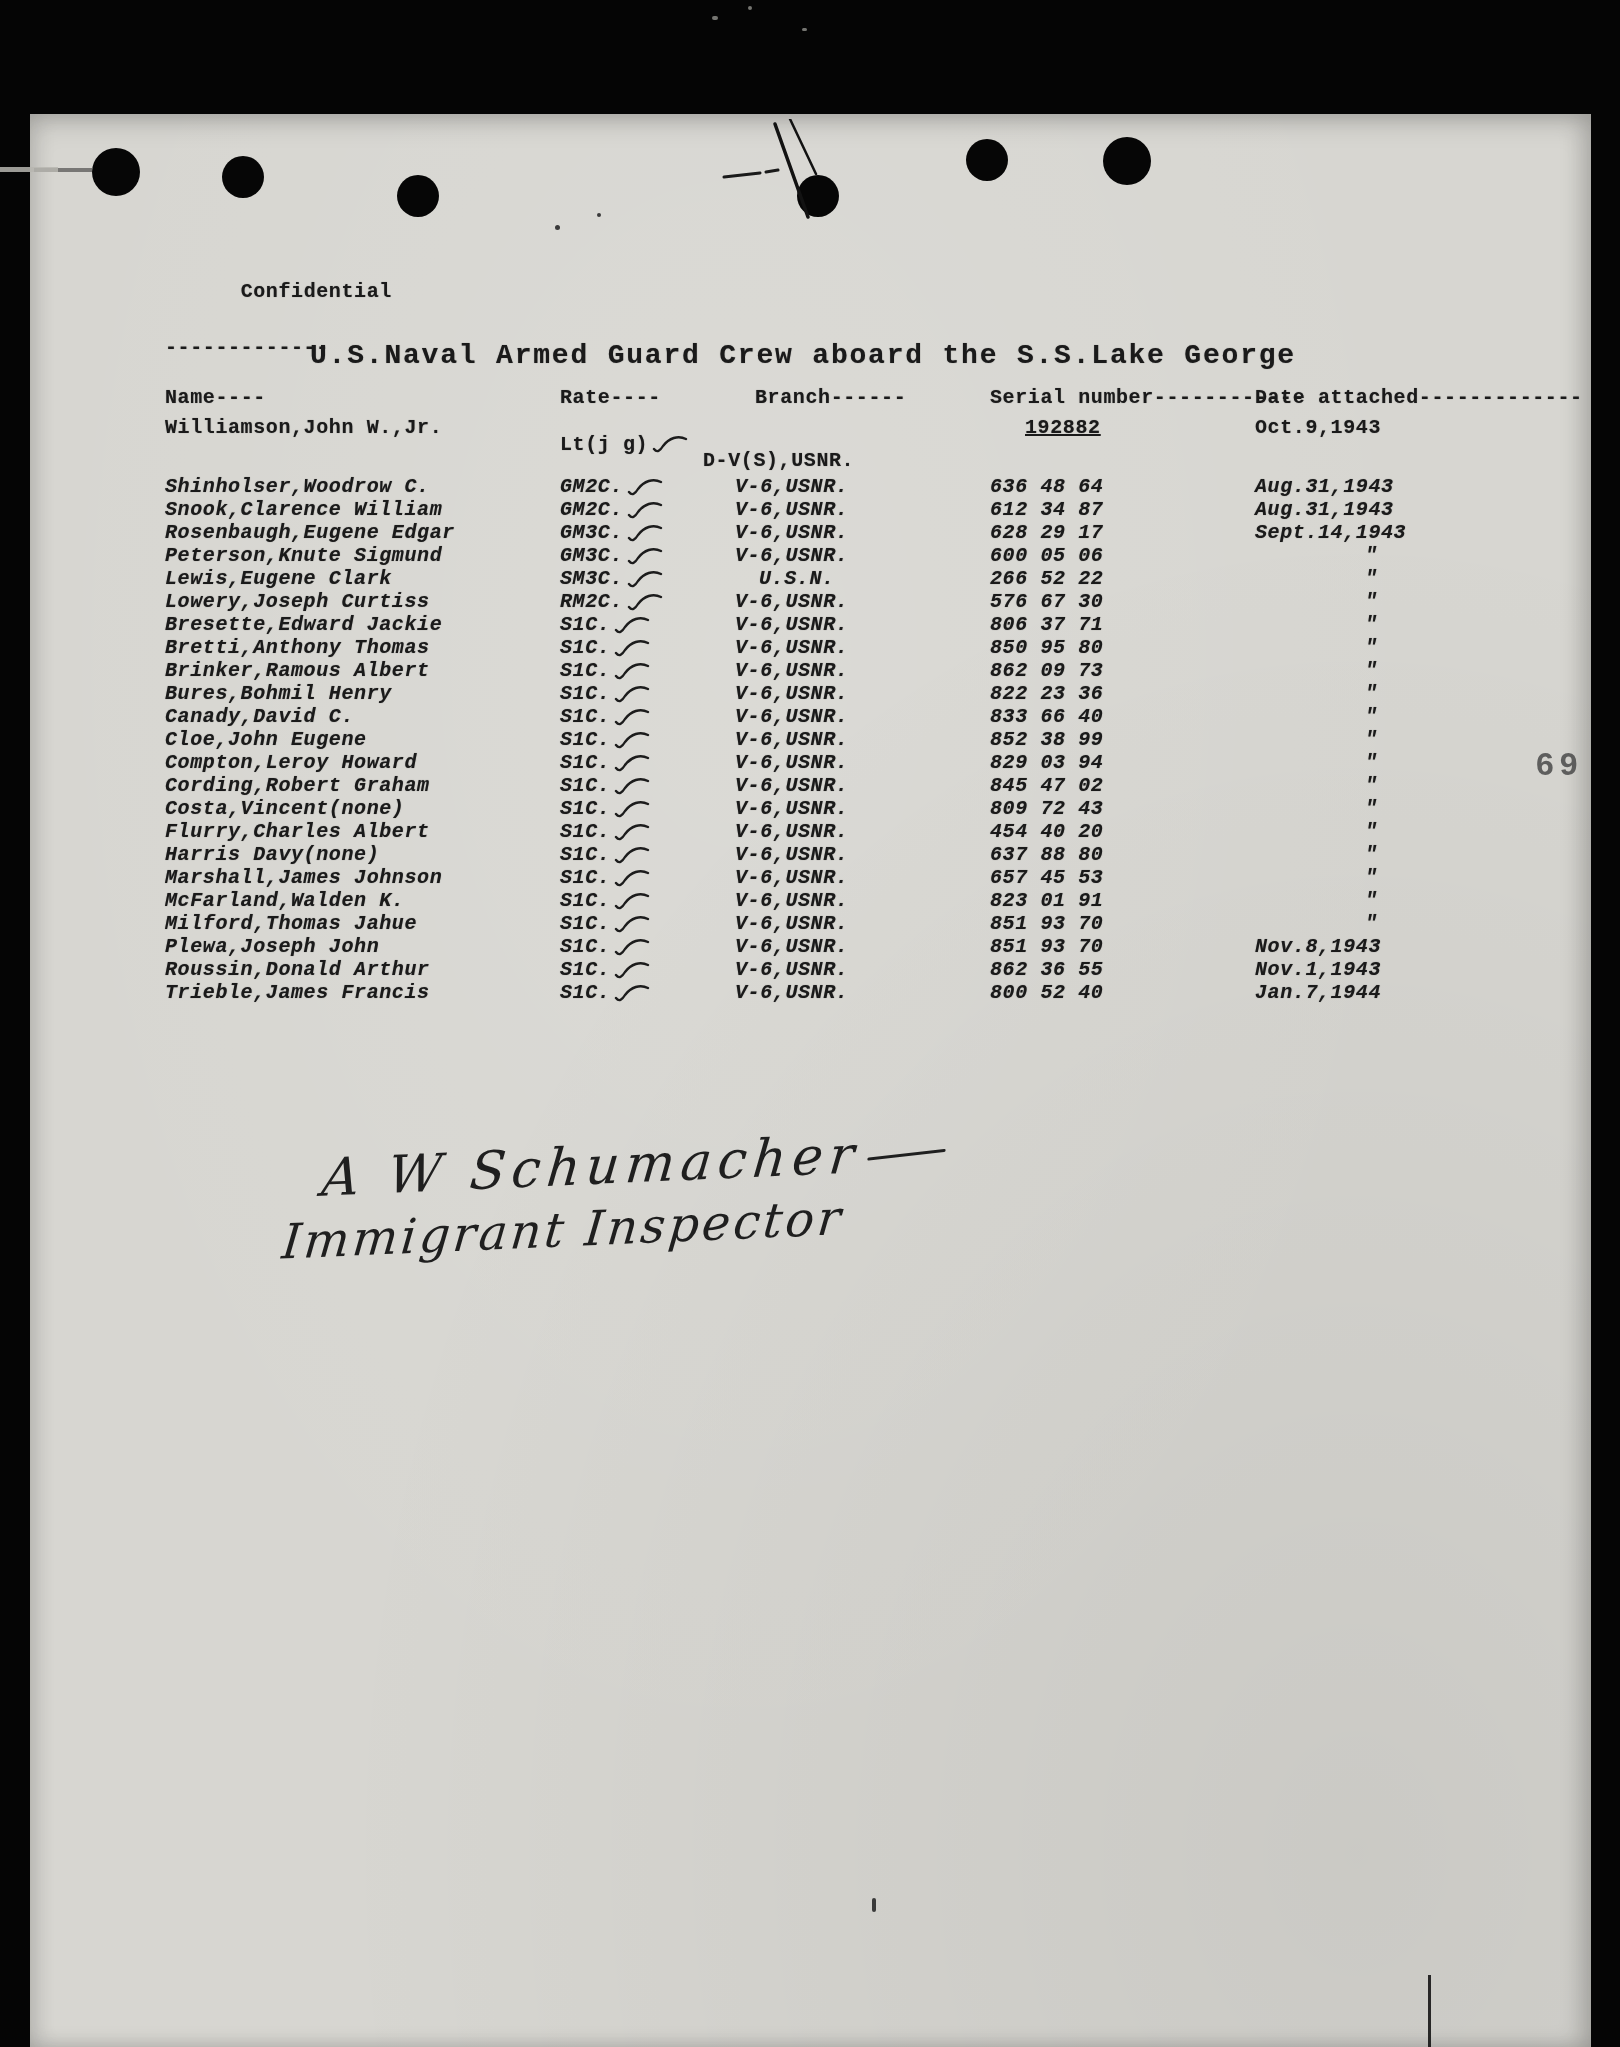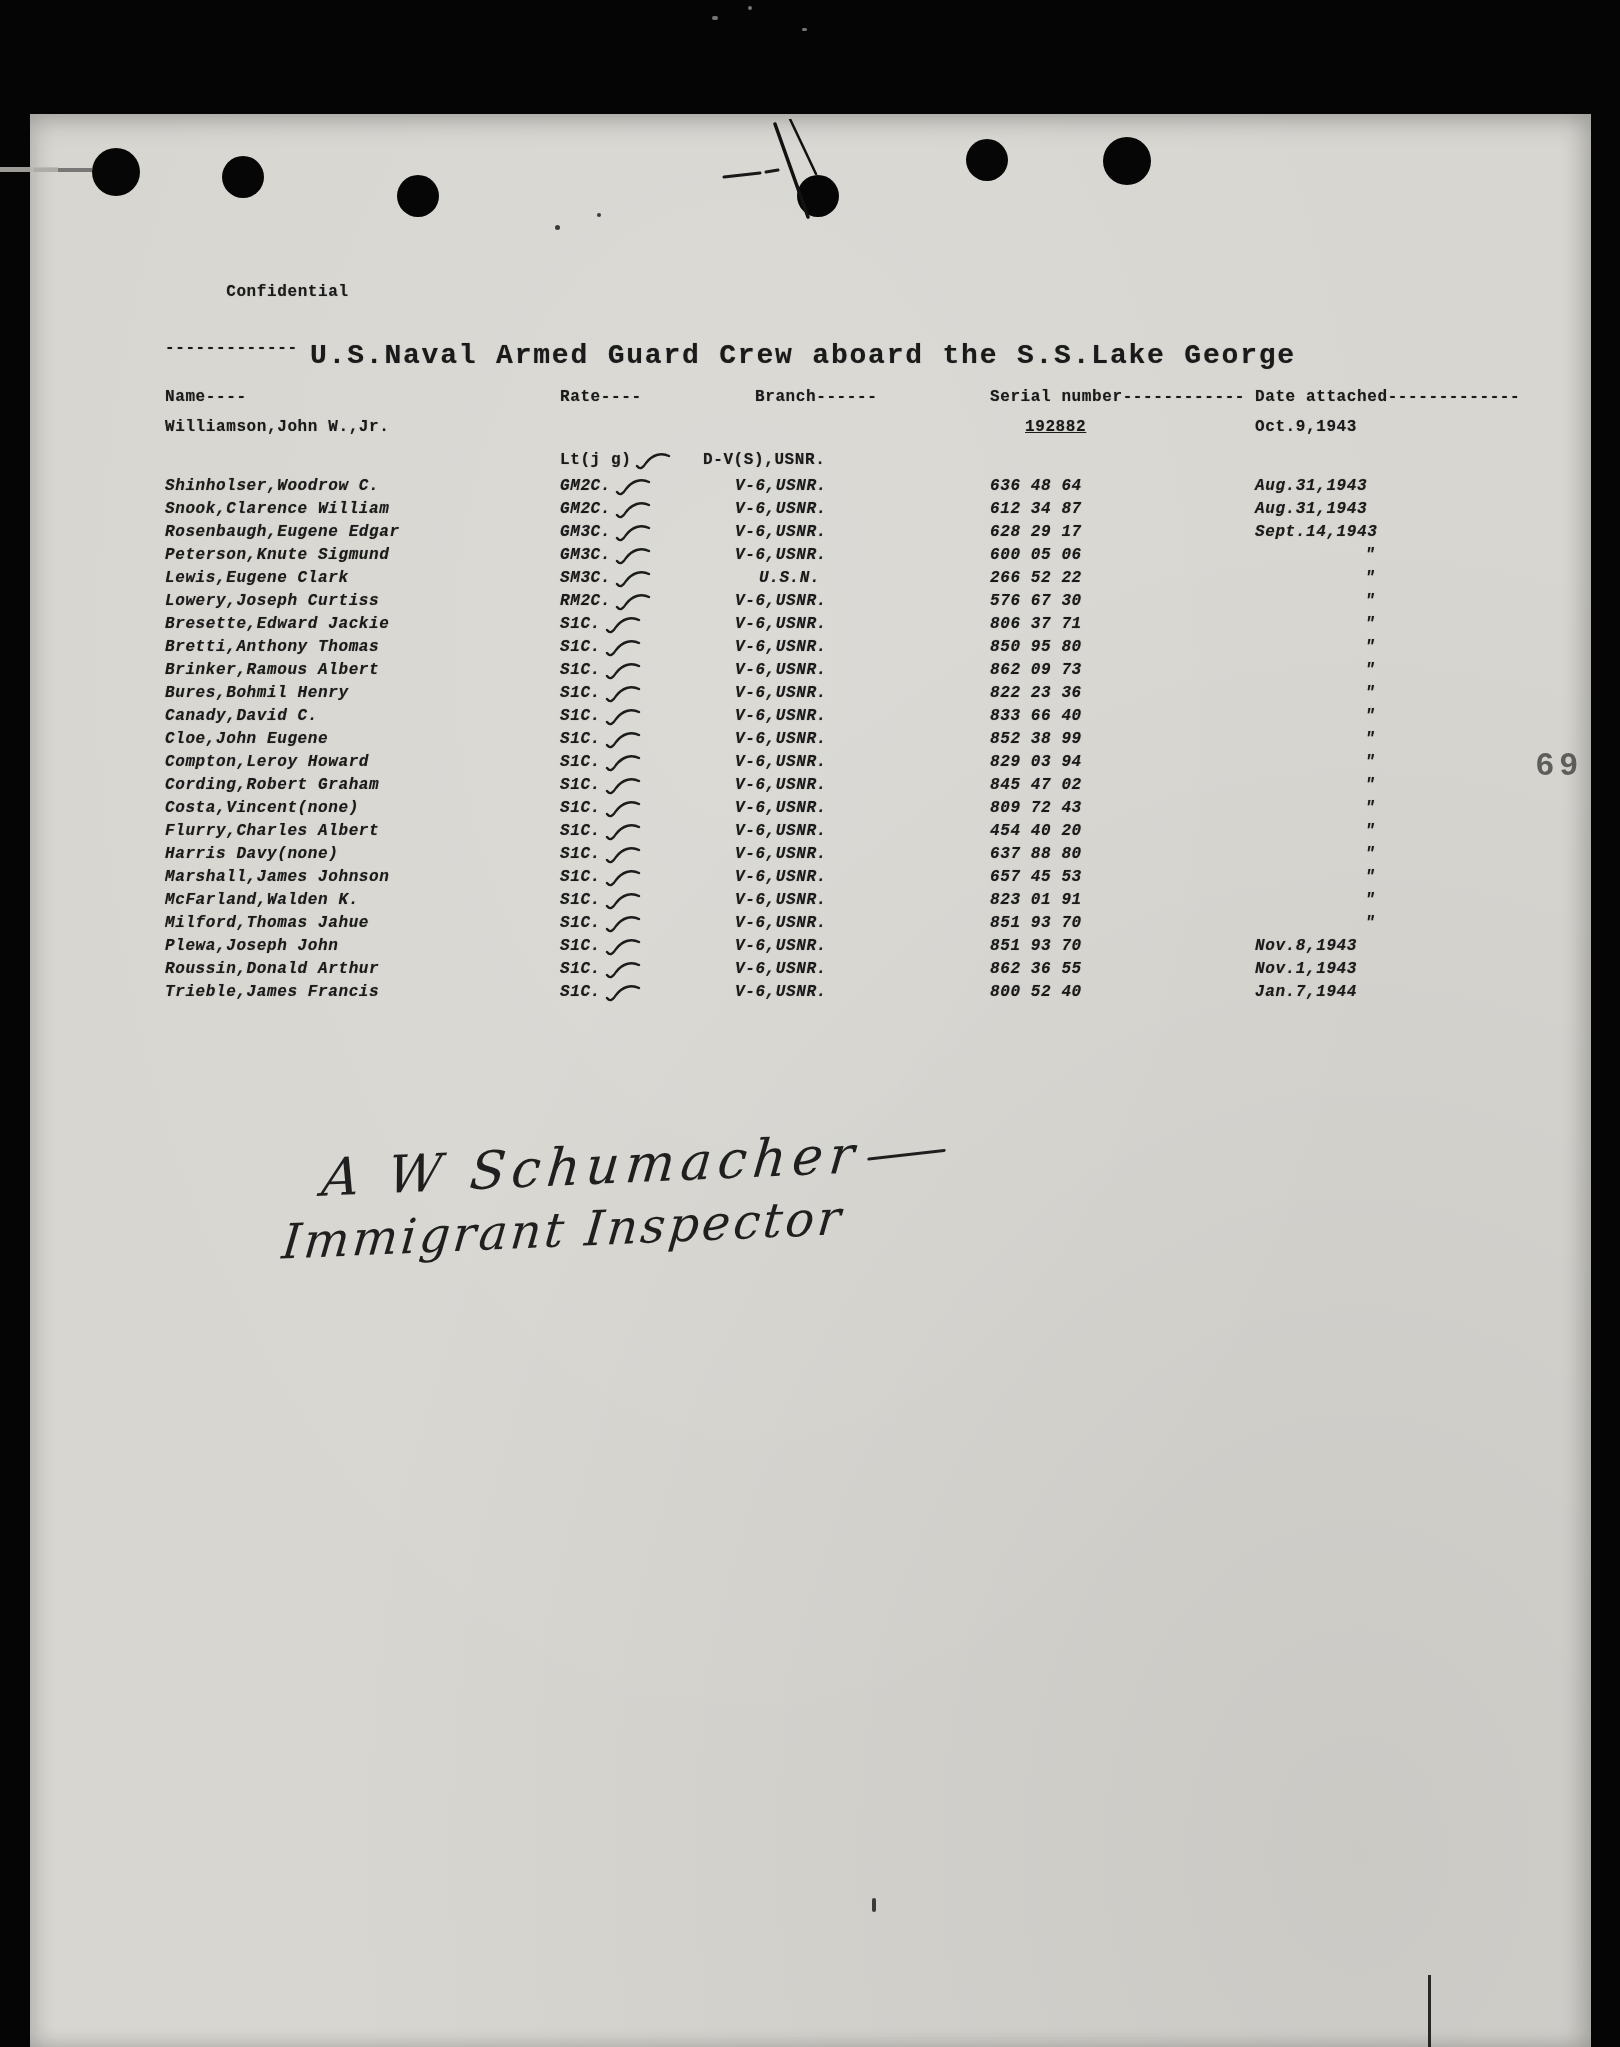--- a/index.html
+++ b/index.html
@@ -14,21 +14,21 @@
   .paper {
     position:absolute; left:30px; top:114px; width:1561px; height:1933px;
     background:
       radial-gradient(ellipse at 45% 28%, rgba(255,255,255,0.10), rgba(0,0,0,0) 60%),
       radial-gradient(ellipse at 85% 90%, rgba(0,0,0,0.06), rgba(0,0,0,0) 55%),
       #d7d6d1;
     box-shadow: inset -10px 0 22px rgba(0,0,0,0.16), inset 0 12px 26px rgba(0,0,0,0.10), inset 10px 0 18px rgba(0,0,0,0.07);
   }
 
   .tw {
-    color:#1a1a1a; font-weight:700; font-size:16px; letter-spacing:0.6px;
+    color:#1a1a1a; font-weight:700; font-size:20px; letter-spacing:0.6px;
     text-shadow:0 0 1px rgba(20,20,20,0.45);
     white-space:pre;
   }
 
   .hole { position:absolute; background:#060606; border-radius:50%; }
 
   .classification { position:absolute; left:135px; top:136px; line-height:28px; }
   .classification .dashes { display:block; letter-spacing:0.6px; }
 
   .doc-title { position:absolute; left:280px; top:226px; font-size:28px; letter-spacing:1.8px; }
@@ -37,21 +37,21 @@
   .grid { display:grid; grid-template-columns:395px 175px 255px 265px auto; }
 
   .thead .hcell { display:flex; flex-direction:row; line-height:19px; }
   .thead .hcell.branch-h { padding-left:20px; }
 
   .row { line-height:23px; height:23px; }
   .officer-row { margin-top:9px; }
   .tbody { margin-top:36px;font-style:italic; }
 
   .c { display:block; }
-  .rate-cell { display:flex; align-items:flex-end; }
+  .rate-cell { display:flex; align-items:center; }
   .check { margin-left:4px; margin-top:2px; flex:0 0 auto; }
   .off-branch { margin-left:-32px;margin-top:33px; }
   .off-serial { padding-left:35px;text-decoration:underline; }
   .date-cell.ditto { padding-left:110px; }
   .branch-cell.usn { padding-left:24px; }
 
   .page-stamp {
     position:absolute; left:1506px; top:632px;
     font-family:Liberation Sans, sans-serif;
     font-size:32px; font-weight:700; letter-spacing:6px; color:#4a4a4a;

